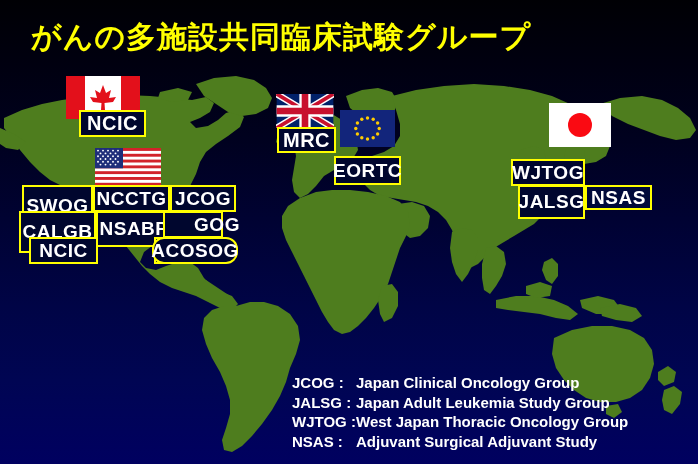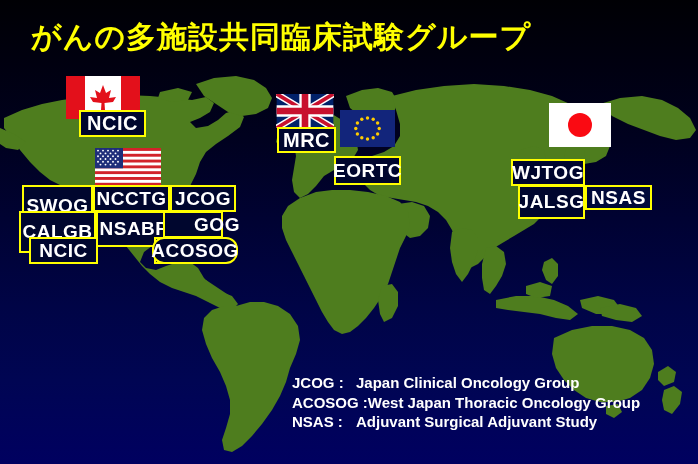--- a/index.html
+++ b/index.html
@@ -256,20 +256,23 @@
   <div class="lbl" style="left:511px;top:159px;width:74px;height:27px;text-align:center;">WJTOG</div>
 
   <div class="lbl" style="left:518px;top:185px;width:67px;height:34px;">JALSG</div>
   <div class="lbl nb" style="left:585px;top:185px;width:67px;height:25px;border:2px solid #ffff00;text-align:center;">NSAS</div>
 
   <div id="legend">
     <span class="ln">
       <span class="ab">JCOG :</span><span>Japan Clinical Oncology Group</span>
     </span>
     <span class="ln">
-      <span class="ab">ACOSOG :</span><span>West Japan Thoracic Oncology Group</span>
+      <span class="ab">JALSG :</span><span>Japan Adult Leukemia Study Group</span>
+    </span>
+    <span class="ln">
+      <span class="ab">WJTOG :</span><span>West Japan Thoracic Oncology Group</span>
     </span>
     <span class="ln">
       <span class="ab">NSAS :</span><span>Adjuvant Surgical Adjuvant Study</span>
     </span>
   </div>
 
 </div>
 
 </body></html>

